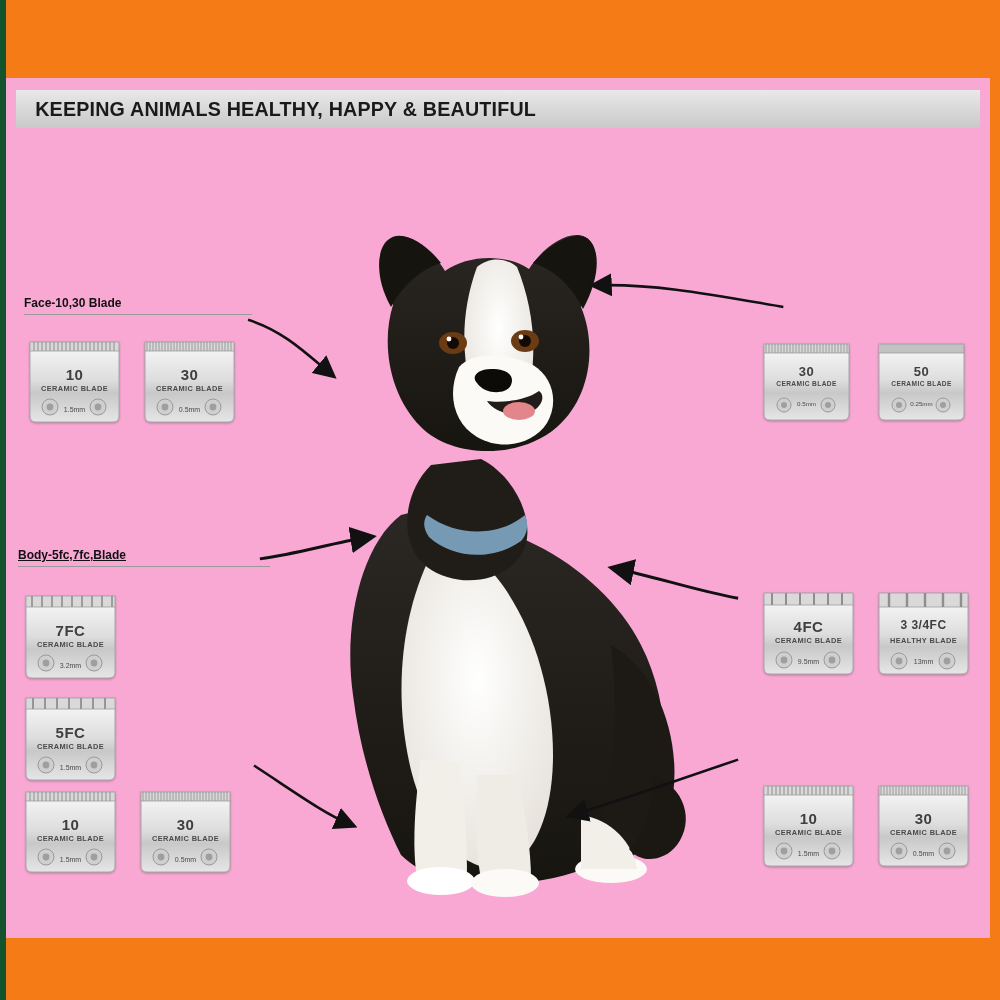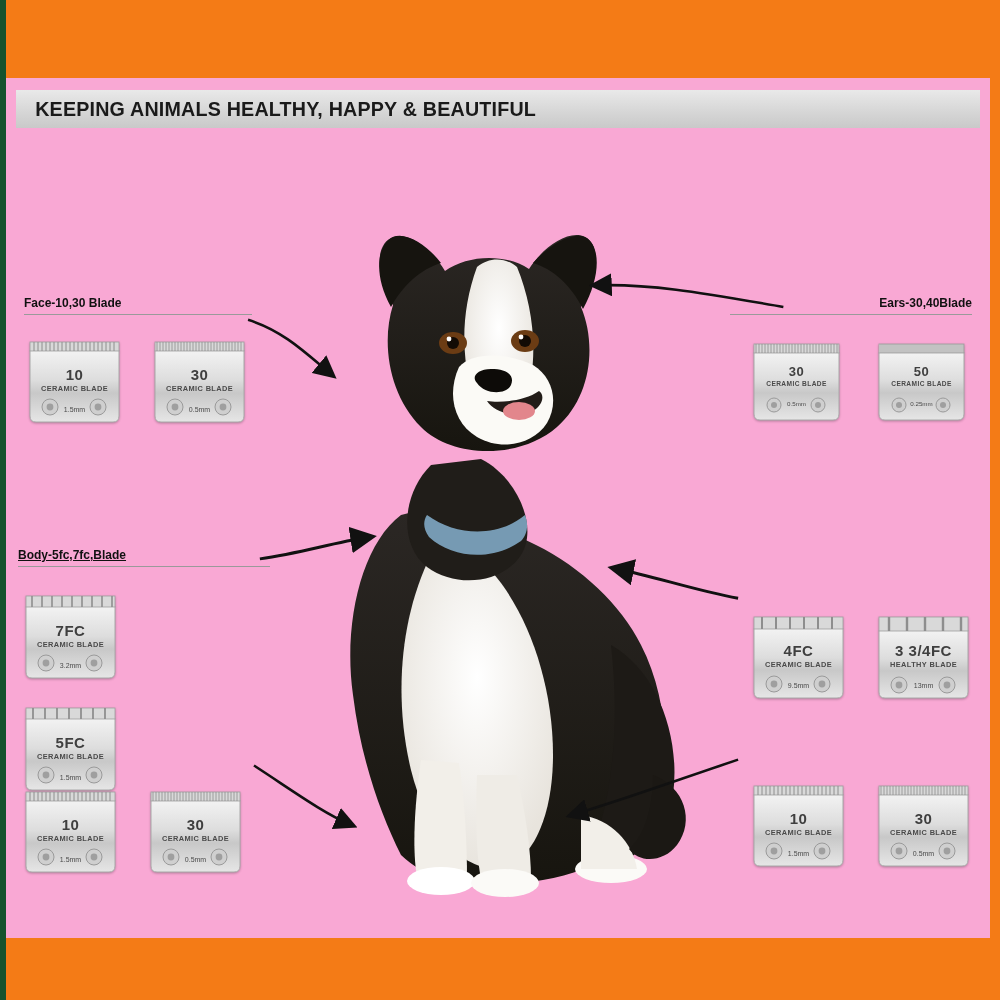--- a/index.html
+++ b/index.html
@@ -54,21 +54,21 @@
     font-weight:bold;
     color:#111;
     white-space:nowrap;
     padding-bottom:4px;
     border-bottom:1.6px solid #9a9a9a;
     font-family:"Liberation Sans", sans-serif;
   }
   .label.right{text-align:right;}
 
   
-  .blade-group{position:absolute;display:flex;gap:24px;}
+  .blade-group{position:absolute;display:flex;gap:14px;}
   .blade{
     width:101px;height:88px;
     position:relative;
     filter:drop-shadow(0 1px 1px rgba(0,0,0,0.25));
   }
   .blade svg{display:block;width:100%;height:100%;}
   .blade .num{
     position:absolute;left:0;right:0;top:30px;
     text-align:center;
     font-size:15px;font-weight:bold;color:#3f3f3f;
@@ -228,21 +228,20 @@
         <circle cx="26" cy="71" r="3.4" fill="#9f9f9f"></circle>
         <circle cx="74" cy="71" r="8" fill="#cfcfcf" stroke="#9a9a9a"></circle>
         <circle cx="74" cy="71" r="3.4" fill="#9f9f9f"></circle>
       </svg>
       <div class="num">30</div>
       <div class="sub">CERAMIC BLADE</div>
       <div class="mm">0.5mm</div>
     </div>
   </div>
 
-  <div class="label right" style="right:18px;top:296px;width:242px;">Ears-30,40Blade</div>
   <div class="blade-group" style="right:18px;top:336px;">
     <div class="blade small">
       <svg viewBox="0 0 101 88" xmlns="http://www.w3.org/2000/svg">
         <path d="M8 16 L93 16 L93 78 Q93 84 87 84 L14 84 Q8 84 8 78 Z" fill="url(#g1)" stroke="#a8a8a8" stroke-width="1"></path>
         <rect x="8" y="8" width="85" height="9" fill="#d9d9d9" stroke="#9e9e9e" stroke-width="0.8"></rect>
         <g stroke="#8e8e8e" stroke-width="0.8">
           <path d="M10 8 L10 17 M13 8 L13 17 M16 8 L16 17 M19 8 L19 17 M22 8 L22 17 M25 8 L25 17 M28 8 L28 17 M31 8 L31 17 M34 8 L34 17 M37 8 L37 17 M40 8 L40 17 M43 8 L43 17 M46 8 L46 17 M49 8 L49 17 M52 8 L52 17 M55 8 L55 17 M58 8 L58 17 M61 8 L61 17 M64 8 L64 17 M67 8 L67 17 M70 8 L70 17 M73 8 L73 17 M76 8 L76 17 M79 8 L79 17 M82 8 L82 17 M85 8 L85 17 M88 8 L88 17 M91 8 L91 17"></path>
         </g>
         <circle cx="28" cy="69" r="7" fill="#cfcfcf" stroke="#9a9a9a"></circle>
         <circle cx="28" cy="69" r="3" fill="#9f9f9f"></circle>
@@ -300,21 +299,21 @@
         <circle cx="26" cy="71" r="3.4" fill="#9f9f9f"></circle>
         <circle cx="74" cy="71" r="8" fill="#cfcfcf" stroke="#9a9a9a"></circle>
         <circle cx="74" cy="71" r="3.4" fill="#9f9f9f"></circle>
       </svg>
       <div class="num">5FC</div>
       <div class="sub">CERAMIC BLADE</div>
       <div class="mm">1.5mm</div>
     </div>
   </div>
 
-  <div class="blade-group" style="right:16px;top:612px;">
+  <div class="blade-group" style="right:16px;top:588px;">
     <div class="blade">
       <svg viewBox="0 0 101 88" xmlns="http://www.w3.org/2000/svg">
         <path d="M6 16 L95 16 L95 80 Q95 86 89 86 L12 86 Q6 86 6 80 Z" fill="url(#g1)" stroke="#a8a8a8" stroke-width="1"></path>
         <rect x="6" y="5" width="89" height="12" fill="#d9d9d9" stroke="#9e9e9e" stroke-width="0.8"></rect>
         <g stroke="#8e8e8e" stroke-width="2">
           <path d="M14 5 L14 17 M28 5 L28 17 M42 5 L42 17 M56 5 L56 17 M70 5 L70 17 M84 5 L84 17"></path>
         </g>
         <circle cx="26" cy="72" r="8" fill="#cfcfcf" stroke="#9a9a9a"></circle>
         <circle cx="26" cy="72" r="3.4" fill="#9f9f9f"></circle>
         <circle cx="74" cy="72" r="8" fill="#cfcfcf" stroke="#9a9a9a"></circle>
@@ -329,21 +328,21 @@
         <path d="M6 18 L95 18 L95 80 Q95 86 89 86 L12 86 Q6 86 6 80 Z" fill="url(#g1)" stroke="#a8a8a8" stroke-width="1"></path>
         <rect x="6" y="5" width="89" height="14" fill="#d9d9d9" stroke="#9e9e9e" stroke-width="0.8"></rect>
         <g stroke="#8e8e8e" stroke-width="2.4">
           <path d="M16 5 L16 19 M34 5 L34 19 M52 5 L52 19 M70 5 L70 19 M88 5 L88 19"></path>
         </g>
         <circle cx="26" cy="73" r="8" fill="#cfcfcf" stroke="#9a9a9a"></circle>
         <circle cx="26" cy="73" r="3.4" fill="#9f9f9f"></circle>
         <circle cx="74" cy="73" r="8" fill="#cfcfcf" stroke="#9a9a9a"></circle>
         <circle cx="74" cy="73" r="3.4" fill="#9f9f9f"></circle>
       </svg>
-      <div class="num" style="font-size:15px;">3 3/4FC</div>
+      <div class="num" style="font-size:12px;">3 3/4FC</div>
       <div class="sub">HEALTHY BLADE</div>
       <div class="mm">13mm</div>
     </div>
   </div>
 
   <div class="blade-group" style="left:14px;top:786px;">
     <div class="blade">
       <svg viewBox="0 0 101 88" xmlns="http://www.w3.org/2000/svg">
         <path d="M6 14 L95 14 L95 80 Q95 86 89 86 L12 86 Q6 86 6 80 Z" fill="url(#g1)" stroke="#a8a8a8" stroke-width="1"></path>
         <rect x="6" y="6" width="89" height="9" fill="#d9d9d9" stroke="#9e9e9e" stroke-width="0.8"></rect>

